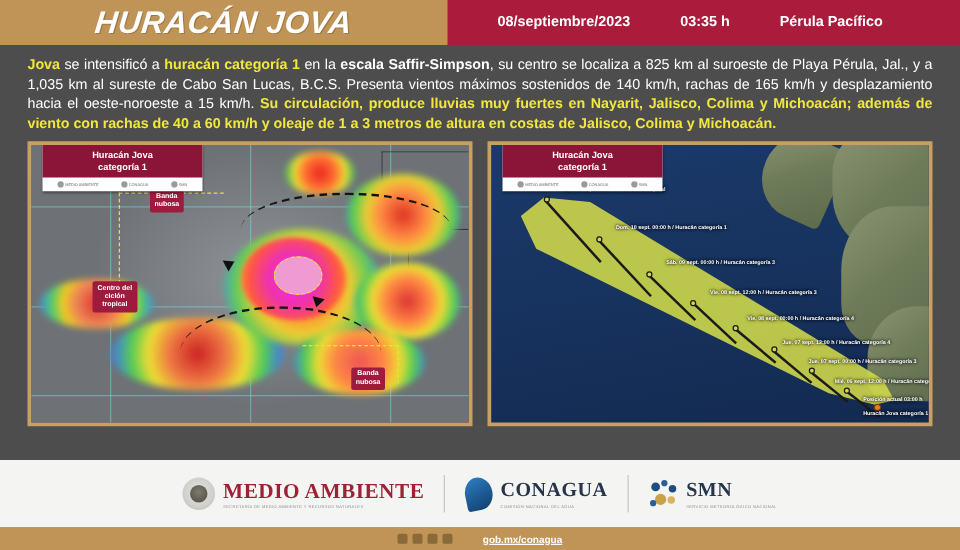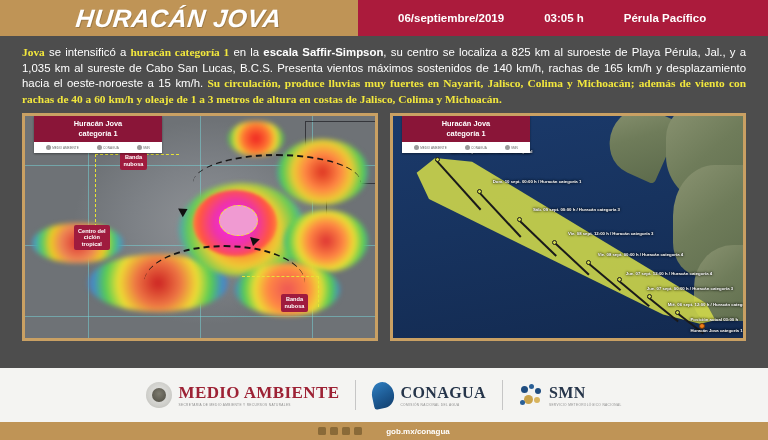--- a/index.html
+++ b/index.html
@@ -48,21 +48,21 @@
 
   
   .bulletin {
     padding: 9px 22px 6px 22px;
     color: #ffffff;
     font-size: 11.4px;
     line-height: 15.6px;
     text-align: justify;
   }
   .bulletin b { font-weight: bold; }
-  .hl { color: #f2e73d; font-weight: bold; font-family: Liberation Serif, serif; }
+  .hl { color: #f2e73d; font-weight: bold; }
 
   
   .panels {
     display: flex;
     gap: 12px;
     padding: 0 22px;
     height: 228px;
   }
   .panel {
     position: relative;
@@ -296,32 +296,33 @@
     width: 8px; height: 8px;
     background: #8a6a38;
     border-radius: 1.5px;
     display: inline-block;
   }
   .soc-url {
     color: #ffffff;
     font-size: 8px;
     font-weight: bold;
     margin-left: 20px;
+    text-decoration: underline;
   }
 </style>
 </head>
 <body>
 
 <div class="header">
   <div class="header-gold">
     <div class="header-title">HURACÁN JOVA</div>
   </div>
   <div class="header-meta">
-    <span>06/septiembre/2019</span>
-    <span>03:05 h</span>
+    <span>08/septiembre/2023</span>
+    <span>03:35 h</span>
     <span>Pérula Pacífico</span>
   </div>
 </div>
 
 <div class="bulletin">
   <span class="hl">Jova</span><span> se intensificó a </span><b class="hl">huracán categoría 1</b><span> en la </span><b>escala Saffir-Simpson</b><span>, su centro se localiza a 825 km al suroeste de Playa Pérula, Jal., y a 1,035 km al sureste de Cabo San Lucas, B.C.S. Presenta vientos máximos sostenidos de 140 km/h, rachas de 165 km/h y desplazamiento hacia el oeste-noroeste a 15 km/h.</span><span class="hl"> Su circulación, produce lluvias muy fuertes en Nayarit, Jalisco, Colima y Michoacán; además de viento con rachas de 40 a 60 km/h y oleaje de 1 a 3 metros de altura en costas de Jalisco, Colima y Michoacán.</span>
 </div>
 
 <div class="panels">
 

